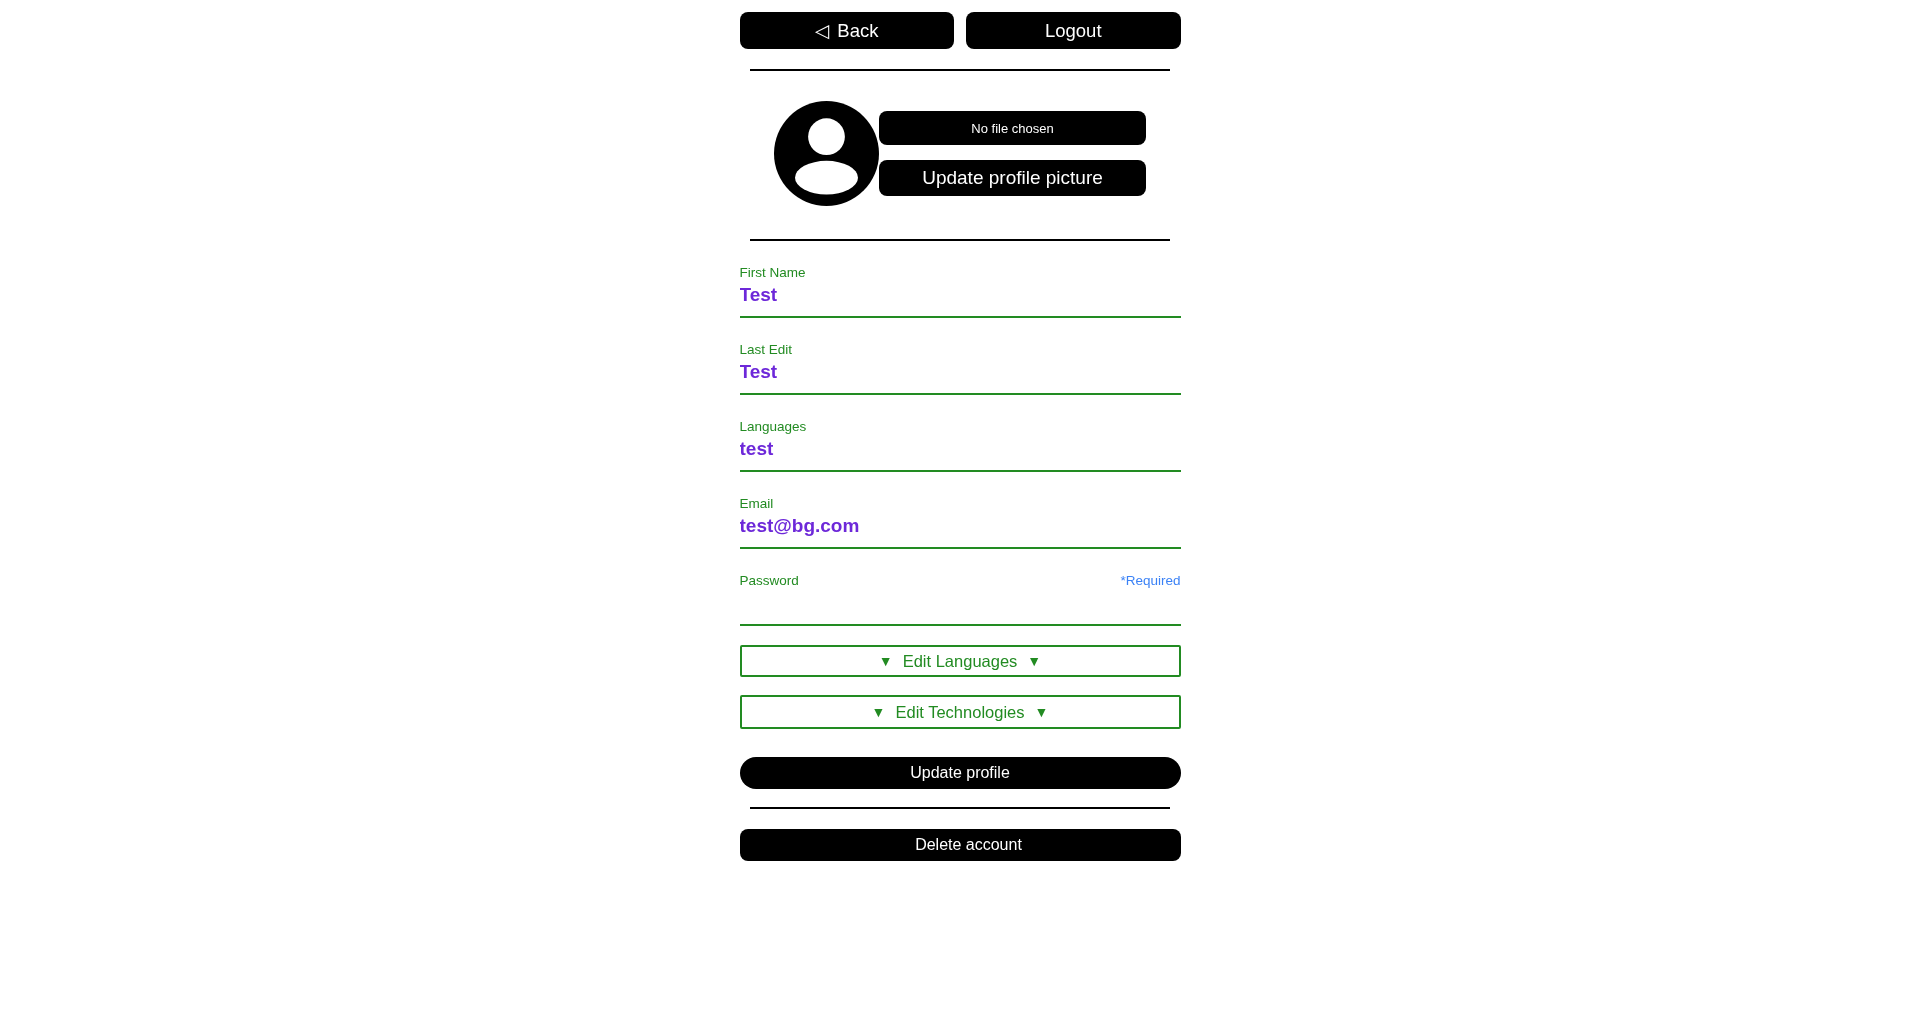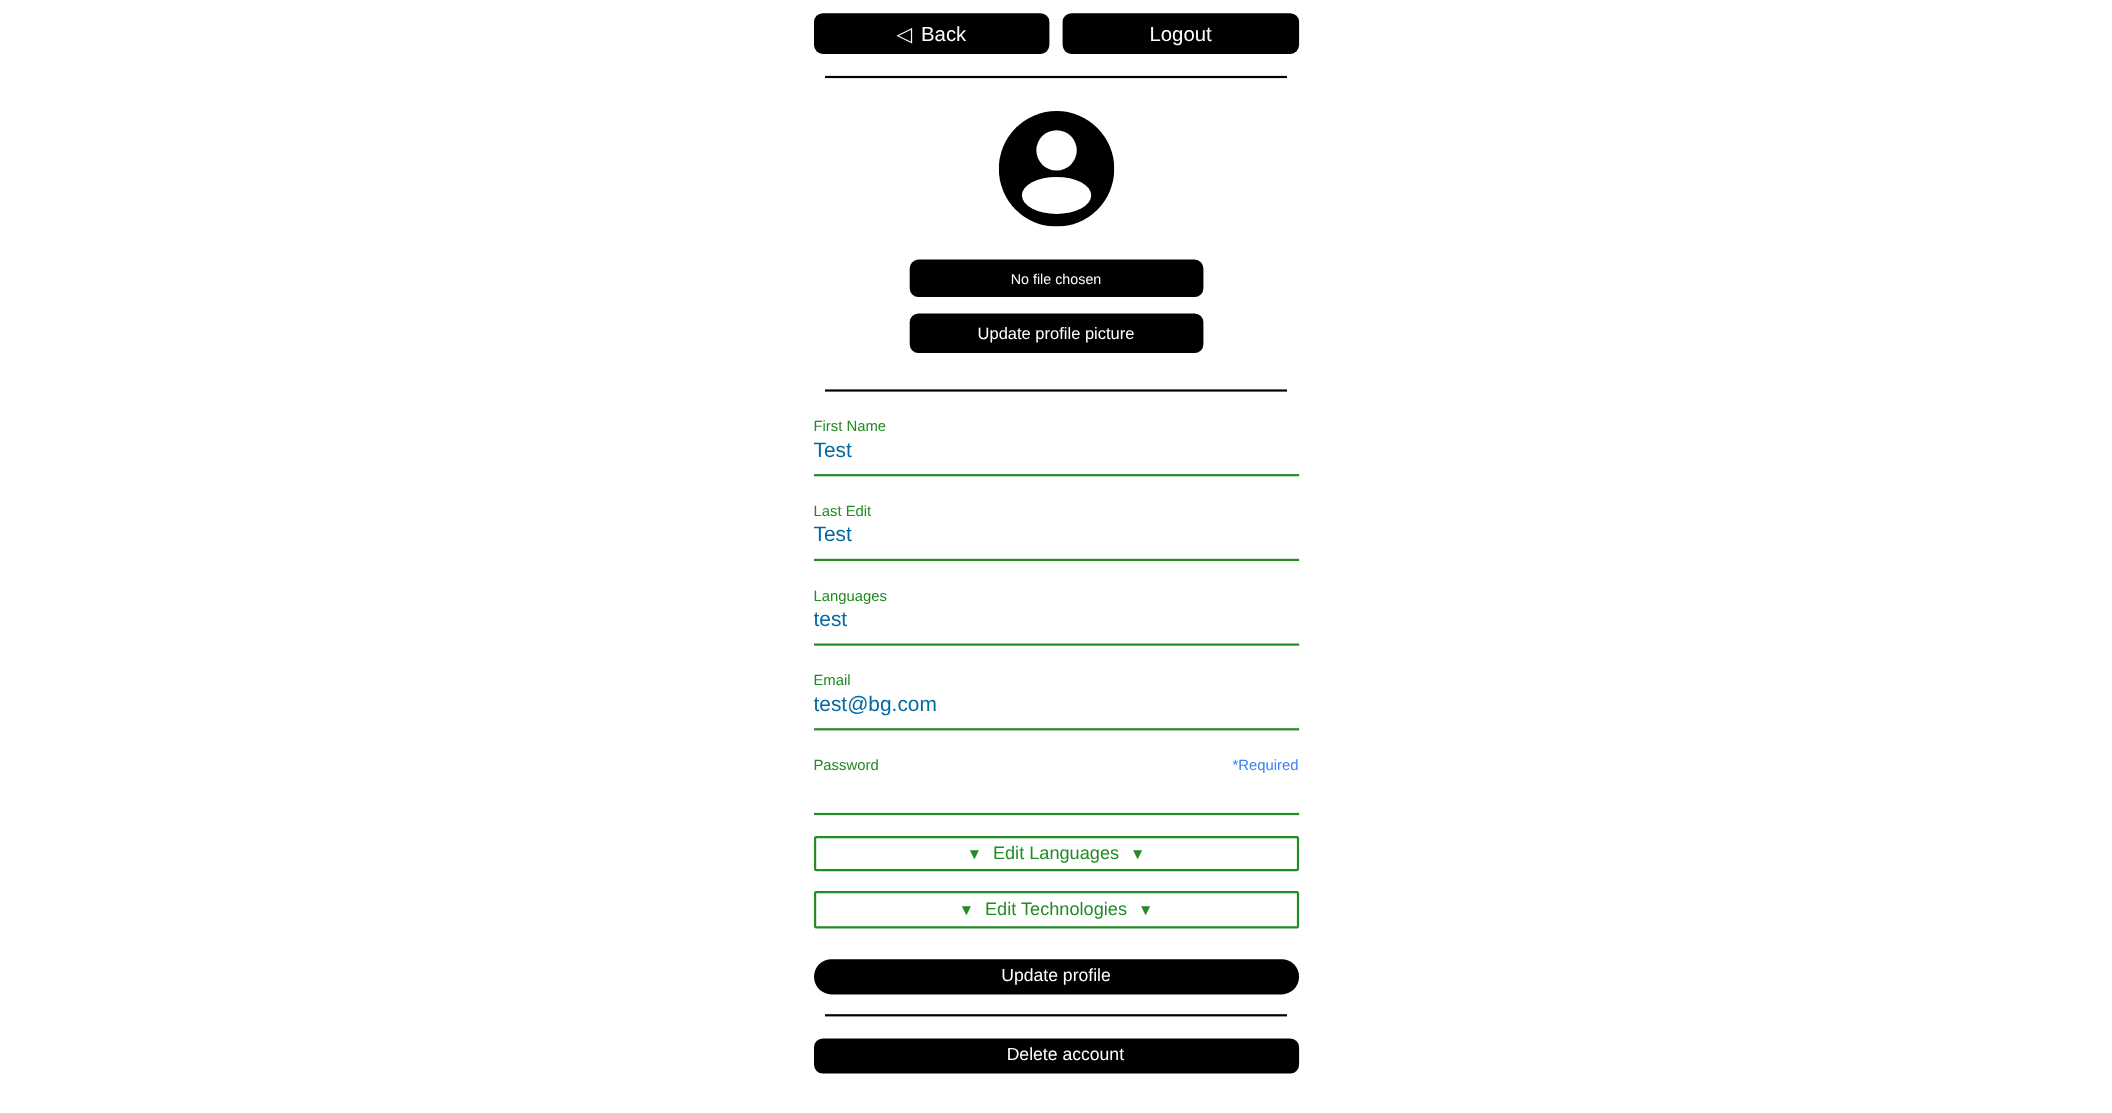--- a/index.html
+++ b/index.html
@@ -41,37 +41,36 @@
     margin: 0 auto;
   }
   .divider-top    { margin-top: 20px; }
   .divider-form   { margin-top: 33px; }
   .divider-danger { margin-top: 18px; }
   
   .avatar-row {
     margin-top: 30px;
     display: flex;
     align-items: center;
-    gap: 30px;
-    flex-direction: column;
+    justify-content: center;
   }
   .avatar-svg { width: 105px; height: 105px; display: block; }
   .pic-buttons {
     width: 267px;
     display: flex;
     flex-direction: column;
     gap: 15px;
   }
   .file-display {
     height: 34px;
     font-size: 13px;
   }
   .update-pic {
     height: 36px;
-    font-size: 15px;
+    font-size: 19px;
   }
   
   .form { margin-top: 8px; }
   .field { margin-bottom: 12px; }
   .field-head {
     display: flex;
     justify-content: space-between;
     align-items: baseline;
     margin-top: 23px;
   }
@@ -84,25 +83,26 @@
     color: #3b82f6;
     font-size: 13.5px;
   }
   .field-input {
     display: block;
     width: 100%;
     border: none;
     border-bottom: 2.5px solid #228B22;
     outline: none;
     background: transparent;
-    color: #0369a1;
+    color: #6d28d9;
     font-size: 19px;
     font-family: "Liberation Sans", sans-serif;
     padding: 3px 0 10px 0;
     border-radius: 0;
+    font-weight: bold;
   }
   
   .btn-green-outline {
     width: 100%;
     background: #ffffff;
     border: 2px solid #228B22;
     border-radius: 2px;
     color: #228B22;
     font-size: 16.5px;
     font-family: "Liberation Sans", sans-serif;

